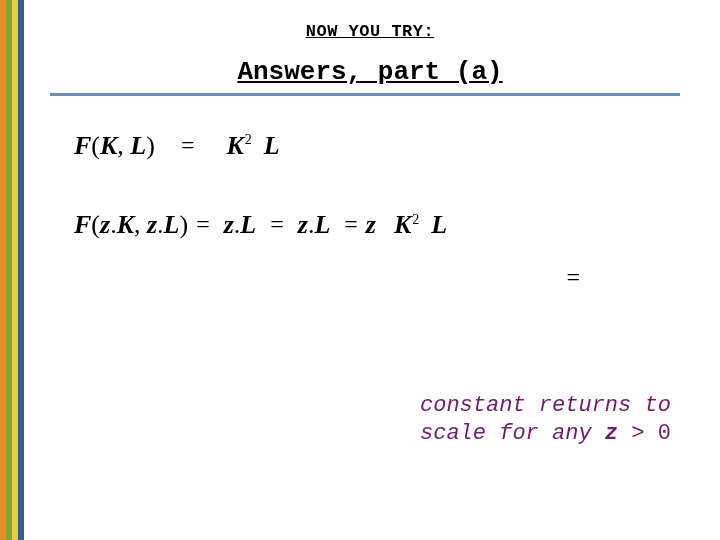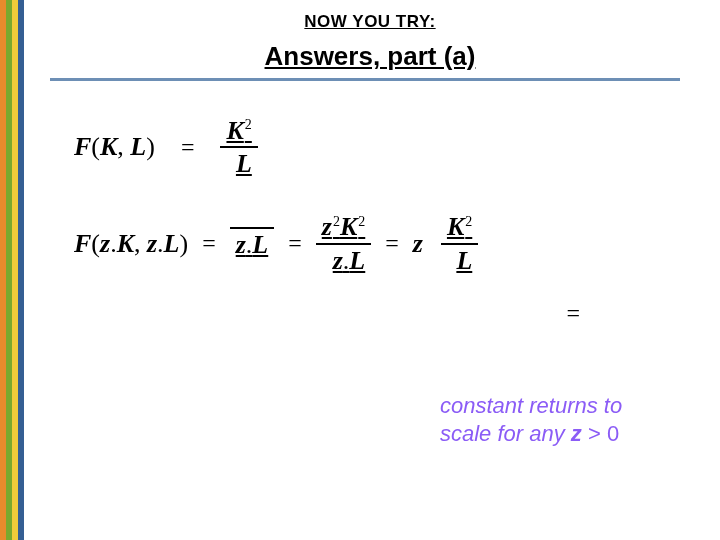--- a/index.html
+++ b/index.html
@@ -25,35 +25,36 @@
   .content {
     position: absolute;
     left: 40px;
     top: 0;
     width: 660px;
     height: 540px;
   }
 
   .header {
     text-align: center;
-    padding-top: 12px;
+    padding-top: 22px;
+    font-family: Liberation Mono, monospace;
   }
   .eyebrow {
     font-size: 17px;
     font-weight: bold;
     color: #000;
     text-decoration: underline;
     letter-spacing: 0.5px;
   }
   .title {
     font-size: 26px;
     font-weight: bold;
     color: #000;
     text-decoration: underline;
-    margin-top: 9px;
+    margin-top: 16px;
   }
   .hr {
     margin-top: 6px;
     height: 3px;
     background: #6d8fb5;
     width: 630px;
     margin-left: 10px;
   }
 
   .math-area {
@@ -65,22 +66,22 @@
 
   .row1 {
     display: flex;
     align-items: center;
     gap: 26px;
   }
 
   .row2 {
     display: flex;
     align-items: center;
-    gap: 14px;
-    margin-top: 32px;
+    gap: 8px;
+    margin-top: 48px;
   }
 
   .row3 {
     display: flex;
     justify-content: flex-end;
     align-items: center;
     gap: 12px;
     margin-top: 24px;
     padding-right: 120px;
   }
@@ -93,24 +94,23 @@
   }
   .fn-label .paren, .fn-label .comma { font-style: normal; font-weight: normal; }
 
   .eq {
     font-size: 24px;
     font-style: normal;
   }
 
   .frac {
     display: inline-flex;
-    flex-direction: column;
+    flex-direction: row;
     align-items: flex-end;
     vertical-align: middle;
-    text-decoration: underline;
   }
   .frac .num, .frac .den {
     padding: 0 6px;
     font-size: 26px;
     font-weight: bold;
     font-style: italic;
     line-height: 1.2;
     white-space: nowrap;
   }
   .frac .bar {
@@ -131,28 +131,28 @@
 
   .z-coef {
     font-size: 26px;
     font-weight: bold;
     font-style: italic;
     margin-right: 4px;
   }
 
   .caption {
     position: absolute;
-    left: 400px;
+    left: 380px;
     top: 392px;
     width: 280px;
-    font-family: Liberation Sans, sans-serif;
+    font-family: Liberation Mono, monospace;
     font-size: 22px;
     font-style: italic;
     line-height: 1.25;
-    color: #8b5cf6;
+    color: #701a75;
   }
   .caption .z { font-weight: bold; }
   .caption .gt { font-style: normal; }
 
   
 </style>
 </head>
 <body>
 
 <div class="left-stripe stripe-orange"></div>
@@ -186,21 +186,20 @@
       <span class="fn-label">
         F<span class="paren">(</span>z<span class="dot">.</span>K<span class="comma">,</span> z<span class="dot">.</span>L<span class="paren">)</span>
       </span>
       <span class="eq">=</span>
       <span class="frac">
         <span class="bar"></span>
         <span class="den">z<span class="dot">.</span>L</span>
       </span>
       <span class="eq">=</span>
       <span class="frac">
-        <span class="num">z<sup>2</sup>K<sup>2</sup></span>
         <span class="bar"></span>
         <span class="den">z<span class="dot">.</span>L</span>
       </span>
       <span class="eq">=</span>
       <span class="z-coef">z</span>
       <span class="frac">
         <span class="num">K<sup>2</sup></span>
         <span class="bar"></span>
         <span class="den">L</span>
       </span>

